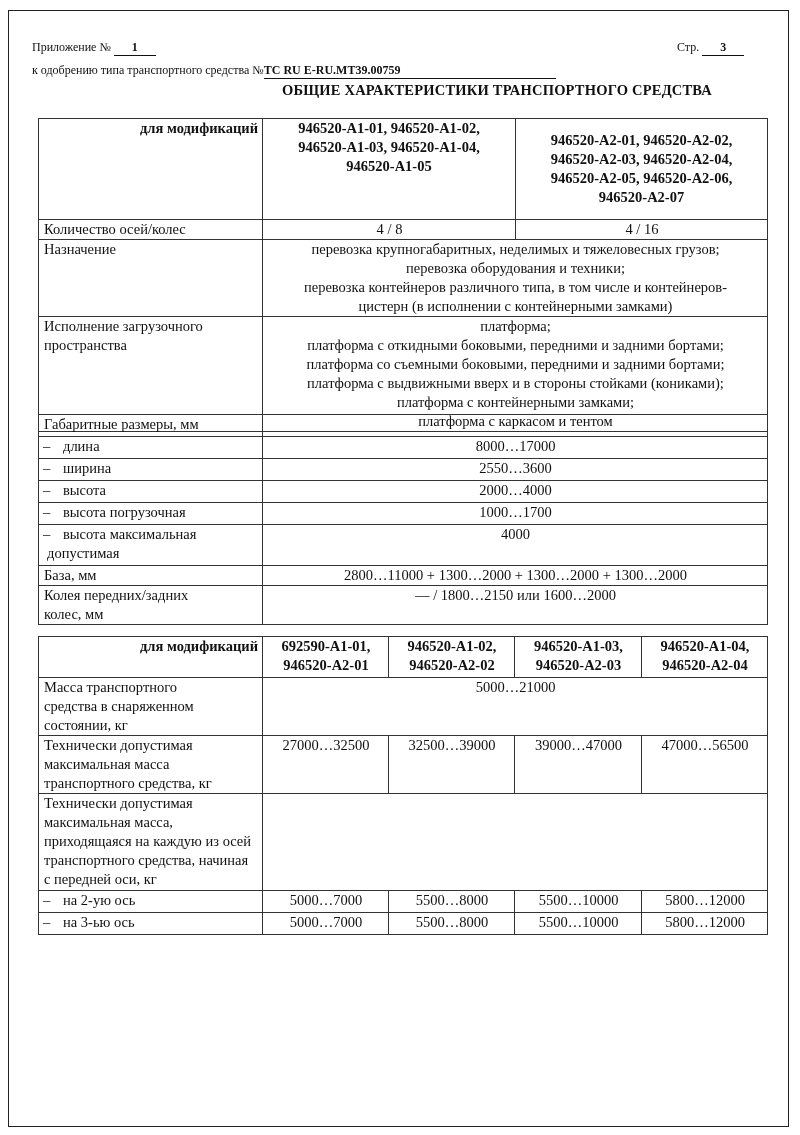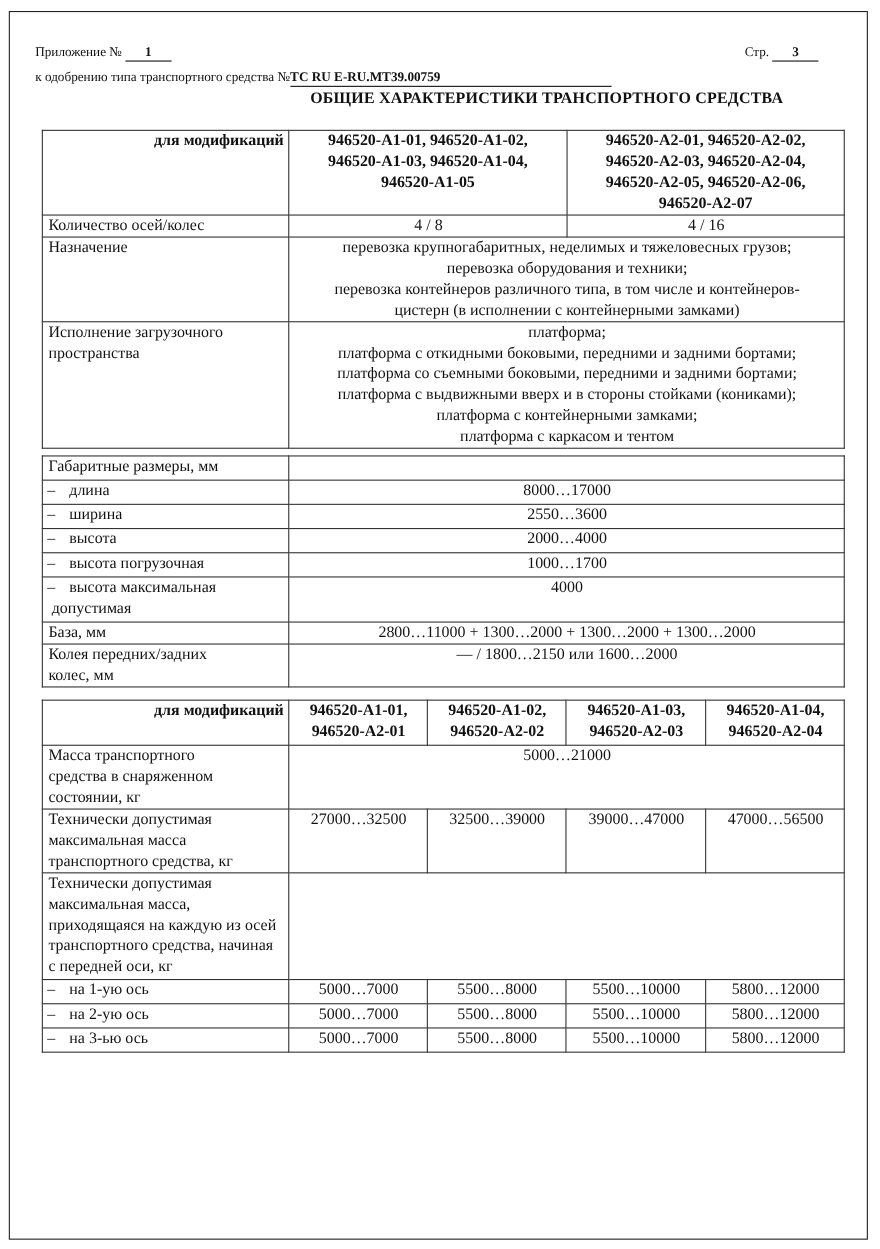--- a/index.html
+++ b/index.html
@@ -43,21 +43,21 @@
 <table style="top:118px; width:729px;">
   <colgroup>
       <col style="width:224px">
       <col style="width:253px">
       <col style="width:252px">
     </colgroup>
   <tbody>
       <tr style="height:77px;">
     <td class="b r">для модификаций</td>
     <td class="b c" style="padding:0 14px;">946520-А1-01, 946520-А1-02, 946520-А1-03, 946520-А1-04, 946520-А1-05</td>
-    <td class="b c" style="padding:0 12px;">946520-А2-01, 946520-А2-02, 946520-А2-03, 946520-А2-04, 946520-А2-05, 946520-А2-06, 946520-А2-07</td>
+    <td class="b c" style="padding:12px 12px;">946520-А2-01, 946520-А2-02, 946520-А2-03, 946520-А2-04, 946520-А2-05, 946520-А2-06, 946520-А2-07</td>
   </tr>
   <tr style="height:18px;">
     <td>Количество осей/колес</td>
     <td class="c">4 / 8</td>
     <td class="c">4 / 16</td>
   </tr>
   <tr style="height:77px;">
     <td>Назначение</td>
     <td colspan="2" class="c">
       <div>перевозка крупногабаритных, неделимых и тяжеловесных грузов;</div>
@@ -125,48 +125,41 @@
   <colgroup>
       <col style="width:224px">
       <col style="width:126px">
       <col style="width:126px">
       <col style="width:127px">
       <col style="width:126px">
     </colgroup>
   <tbody>
       <tr style="height:41px;">
     <td class="b r">для модификаций</td>
-    <td class="b c">946520-А1-01, 946520-А2-01</td>
+    <td class="b c">692590-А1-01, 946520-А2-01</td>
     <td class="b c">946520-А1-02, 946520-А2-02</td>
     <td class="b c">946520-А1-03, 946520-А2-03</td>
     <td class="b c">946520-А1-04, 946520-А2-04</td>
   </tr>
   <tr style="height:58px;">
     <td style="padding-right:60px;">Масса транспортного средства в снаряженном состоянии, кг</td>
     <td colspan="4" class="c">5000…21000</td>
   </tr>
   <tr style="height:58px;">
     <td style="padding-right:20px;">Технически допустимая максимальная масса транспортного средства, кг</td>
     <td class="c">27000…32500</td>
     <td class="c">32500…39000</td>
     <td class="c">39000…47000</td>
     <td class="c">47000…56500</td>
   </tr>
   <tr style="height:97px;">
     <td>Технически допустимая максимальная масса, приходящаяся на каждую из осей транспортного средства, начиная с передней оси, кг</td>
     <td colspan="4"></td>
   </tr>
   <tr style="height:22px;">
-    <td class="ind"><span class="dash">–</span><span>на 1-ую ось</span></td>
-    <td class="c">5000…7000</td>
-    <td class="c">5500…8000</td>
-    <td class="c">5500…10000</td>
-    <td class="c">5800…12000</td>
-  </tr>
-  <tr style="height:22px;">
     <td class="ind"><span class="dash">–</span><span>на 2-ую ось</span></td>
     <td class="c">5000…7000</td>
     <td class="c">5500…8000</td>
     <td class="c">5500…10000</td>
     <td class="c">5800…12000</td>
   </tr>
   <tr style="height:22px;">
     <td class="ind"><span class="dash">–</span><span>на 3-ью ось</span></td>
     <td class="c">5000…7000</td>
     <td class="c">5500…8000</td>

